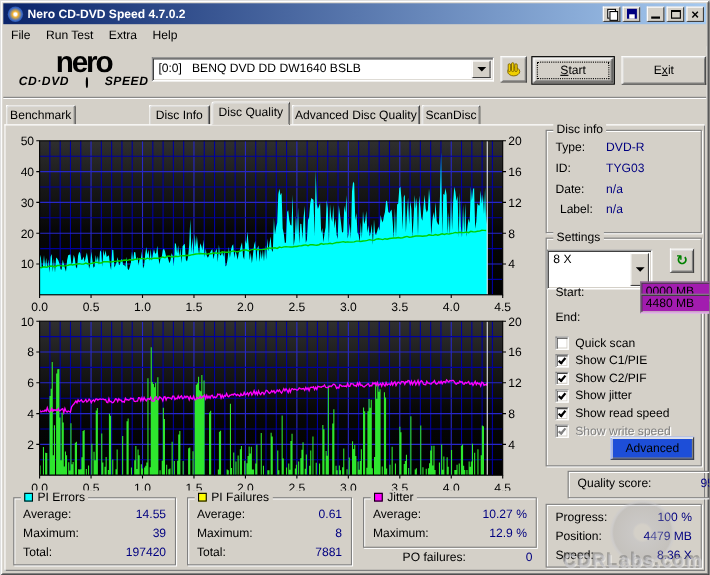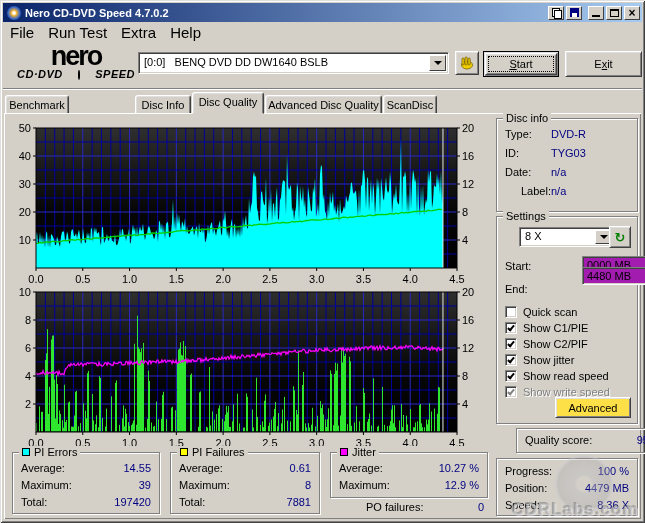--- a/index.html
+++ b/index.html
@@ -17,21 +17,21 @@
   .tb-gap{width:4px;}
   .ic-copy{position:relative;width:8px;height:9px;}
   .ic-copy:before,.ic-copy:after{content:"";position:absolute;width:6px;height:7px;background:#fff;border:1px solid #000;}
   .ic-copy:before{left:0;top:0;} .ic-copy:after{left:2px;top:2px;}
   .ic-save{width:9px;height:9px;background:#000080;position:relative;}
   .ic-save:after{content:"";position:absolute;left:2px;bottom:0;width:5px;height:4px;background:#fff;}
   .ic-min{width:8px;height:2px;background:#000;margin-top:7px;}
   .ic-max{width:9px;height:8px;border:1px solid #000;border-top:2px solid #000;}
   .ic-close{font-size:12px;font-weight:bold;line-height:10px;color:#000;}
   
-  .menubar{position:absolute;left:3px;top:22px;right:3px;height:19px;display:flex;align-items:flex-start;font-size:15px;}
+  .menubar{position:absolute;left:3px;top:22px;right:3px;height:19px;display:flex;align-items:center;font-size:11px;}
   .menu-item{padding:2px 7px;cursor:default;}
   
   .toolbar{position:absolute;left:3px;top:41px;right:3px;height:48px;border-bottom:1px solid #808080;box-shadow:0 1px 0 #fff;}
   .logo{position:absolute;left:14px;top:3px;width:118px;text-align:center;color:#000;}
   .logo-l1{font-size:27px;font-weight:bold;letter-spacing:-2px;line-height:24px;}
   .logo-l2{font-size:11px;font-weight:bold;font-style:italic;letter-spacing:0.5px;display:flex;align-items:flex-end;justify-content:center;gap:15px;}
   .disc-glyph{display:inline-block;width:10px;height:10px;border-radius:50%;background:#000;position:relative;}
   .disc-glyph:after{content:"";position:absolute;left:3.5px;top:3.5px;width:3px;height:3px;border-radius:50%;background:#d4d0c8;}
   .combo{position:absolute;left:135px;top:11px;width:311px;height:22px;background:#fff;
     border:1px solid;border-color:#808080 #fff #fff #808080;box-shadow:inset 1px 1px 0 #404040, inset -1px -1px 0 #d4d0c8;}
@@ -72,21 +72,21 @@
   .field{position:absolute;background:#a21caf;border:1px solid;border-color:#808080 #fff #fff #808080;
     box-shadow:inset 1px 1px 0 #404040, inset -1px -1px 0 #d4d0c8;font-size:11px;padding:2px 4px;margin-left:23px;}
   .cb-row{position:absolute;left:8px;display:flex;align-items:center;gap:6px;font-size:11px;height:14px;}
   .cb-box{width:12px;height:12px;background:#fff;border:1px solid;border-color:#808080 #fff #fff #808080;
     box-shadow:inset 1px 1px 0 #404040, inset -1px -1px 0 #d4d0c8;position:relative;}
   .cb-row .tick{display:none;position:absolute;left:2.5px;top:0.5px;width:4px;height:7px;
     border-right:2px solid #000;border-bottom:2px solid #000;transform:rotate(40deg);}
   .cb-row.checked .tick{display:block;}
   .cb-row.disabled .tick{border-color:#808080;}
   .cb-row.disabled .cb-label{color:#808080;text-shadow:1px 1px 0 #fff;}
-  .adv-btn{position:absolute;background:#fde047;font-size:11px;
+  .adv-btn{position:absolute;background:#1d4ed8;font-size:11px;
     border:1px solid;border-color:#fff #404040 #404040 #fff;box-shadow:inset 1px 1px 0 #dfdfdf, inset -1px -1px 0 #808080;}
   .refresh-glyph{font-family:"DejaVu Sans",sans-serif;color:#008000;font-weight:bold;font-size:13px;line-height:13px;}
   
   .wm-disc{position:absolute;left:543px;top:443px;width:82px;height:82px;border-radius:50%;pointer-events:none;
     background:radial-gradient(circle, rgba(120,120,120,0) 12%, rgba(190,190,195,0.45) 16%, rgba(150,150,155,0.25) 45%, rgba(200,200,205,0.5) 48%, rgba(120,120,120,0) 52%);}
   .wm-text{position:absolute;right:6px;bottom:3px;font-size:17px;font-weight:bold;letter-spacing:1px;pointer-events:none;
     color:rgba(180,180,185,0.55);text-shadow:1px 1px 0 rgba(255,255,255,0.4), -1px -1px 0 rgba(90,90,90,0.4);}
   .hand-svg{display:block;}
 </style>
 </head>
@@ -443,29 +443,29 @@
   <div class="groupbox" style="left:496px;top:118px;width:142px;height:94px;">
     <div class="gb-legend">
         <span>Disc info</span>
       </div>
     <span class="kv-label" style="left:8px;top:9px;">Type:</span>
     <span class="kv-val" style="left:54px;top:9px;">DVD-R</span>
     <span class="kv-label" style="left:8px;top:28px;">ID:</span>
     <span class="kv-val" style="left:54px;top:28px;">TYG03</span>
     <span class="kv-label" style="left:8px;top:47px;">Date:</span>
     <span class="kv-val" style="left:54px;top:47px;">n/a</span>
-    <span class="kv-label" style="left:24px;top:66px;text-align:right;">Label:</span>
+    <span class="kv-label" style="left:12px;top:66px;text-align:right;">Label:</span>
     <span class="kv-val" style="left:54px;top:66px;">n/a</span>
   </div>
 
   <div class="groupbox" style="left:496px;top:216px;width:142px;height:208px;">
     <div class="gb-legend">
         <span>Settings</span>
       </div>
-    <div class="combo" style="left:22px;top:10px;width:96px;height:20px;padding-left:20px;">
+    <div class="combo" style="left:0;top:10px;width:96px;height:36px;padding-left:20px;">
       <span class="combo-text" style="top:2px;">8 X</span>
       <button class="dd-btn">
           <span class="arrow-down"></span>
         </button>
     </div>
     <button class="sq-btn" style="left:112px;top:9px;width:22px;height:22px;">
       <span class="refresh-glyph">↻</span>
     </button>
     <span class="kv-label" style="left:8px;top:43px;">Start:</span>
     <div class="field" style="left:62px;top:39px;width:72px;height:18px;">0000 MB</div>

